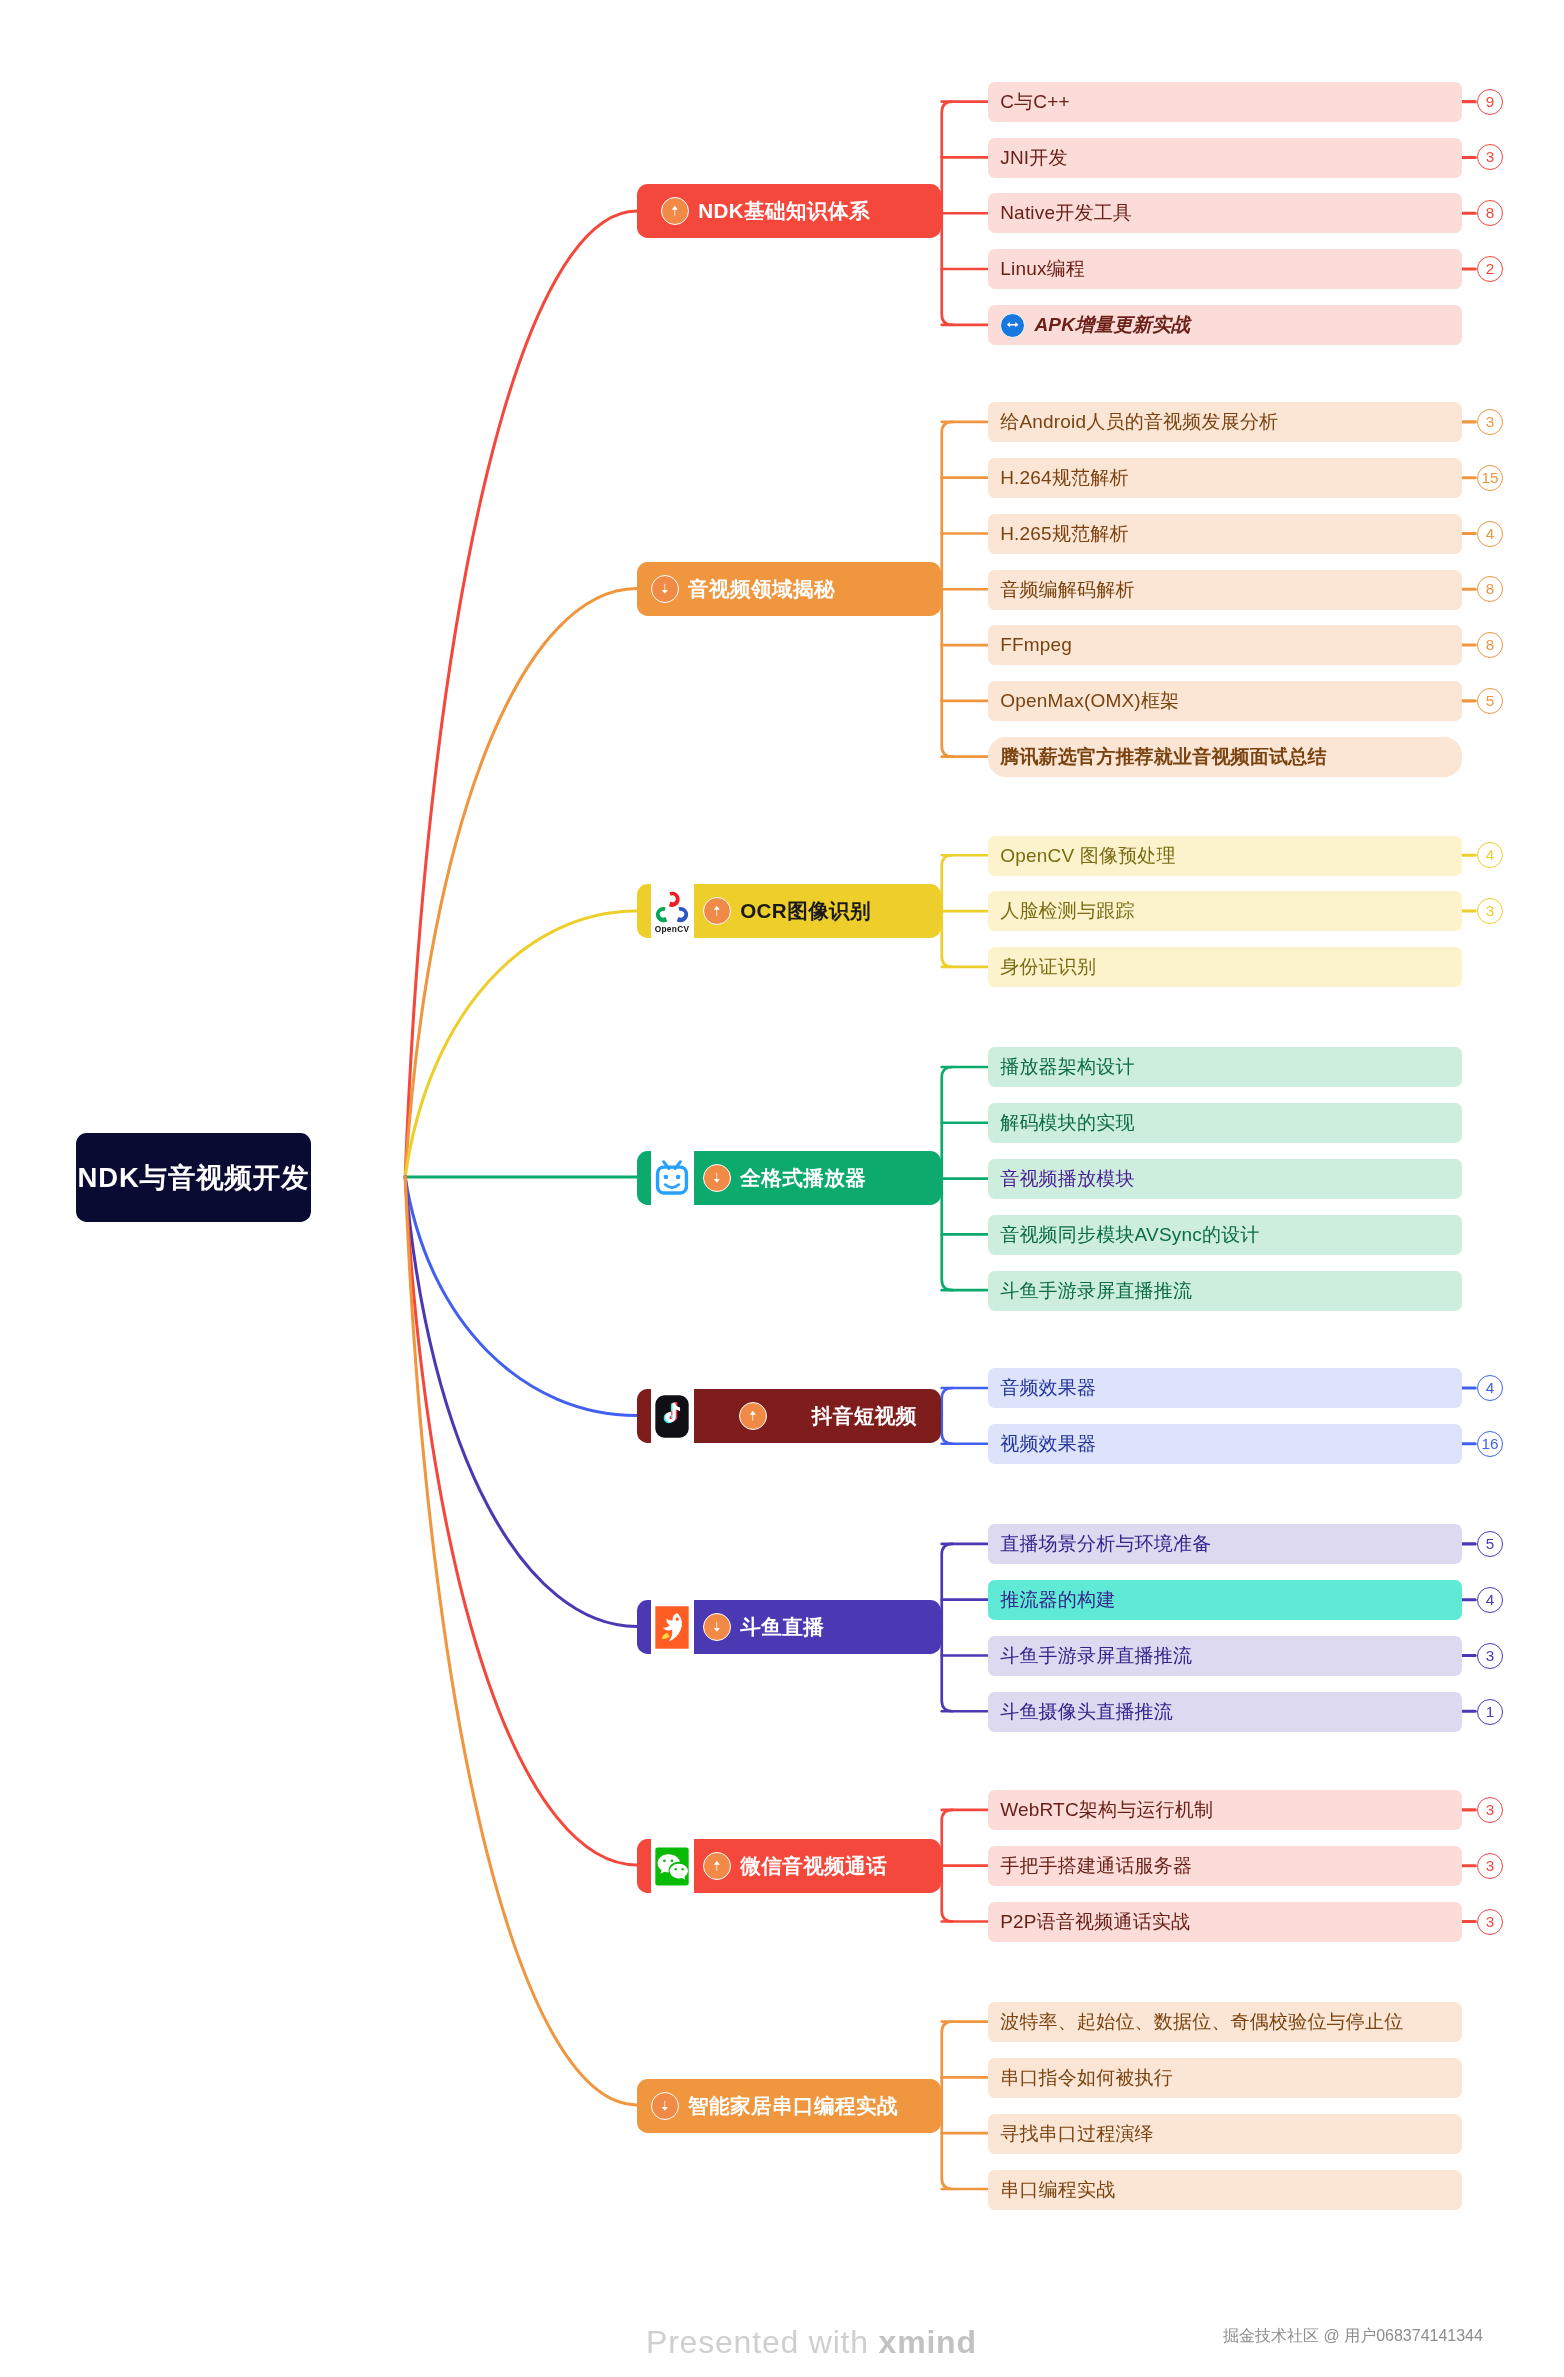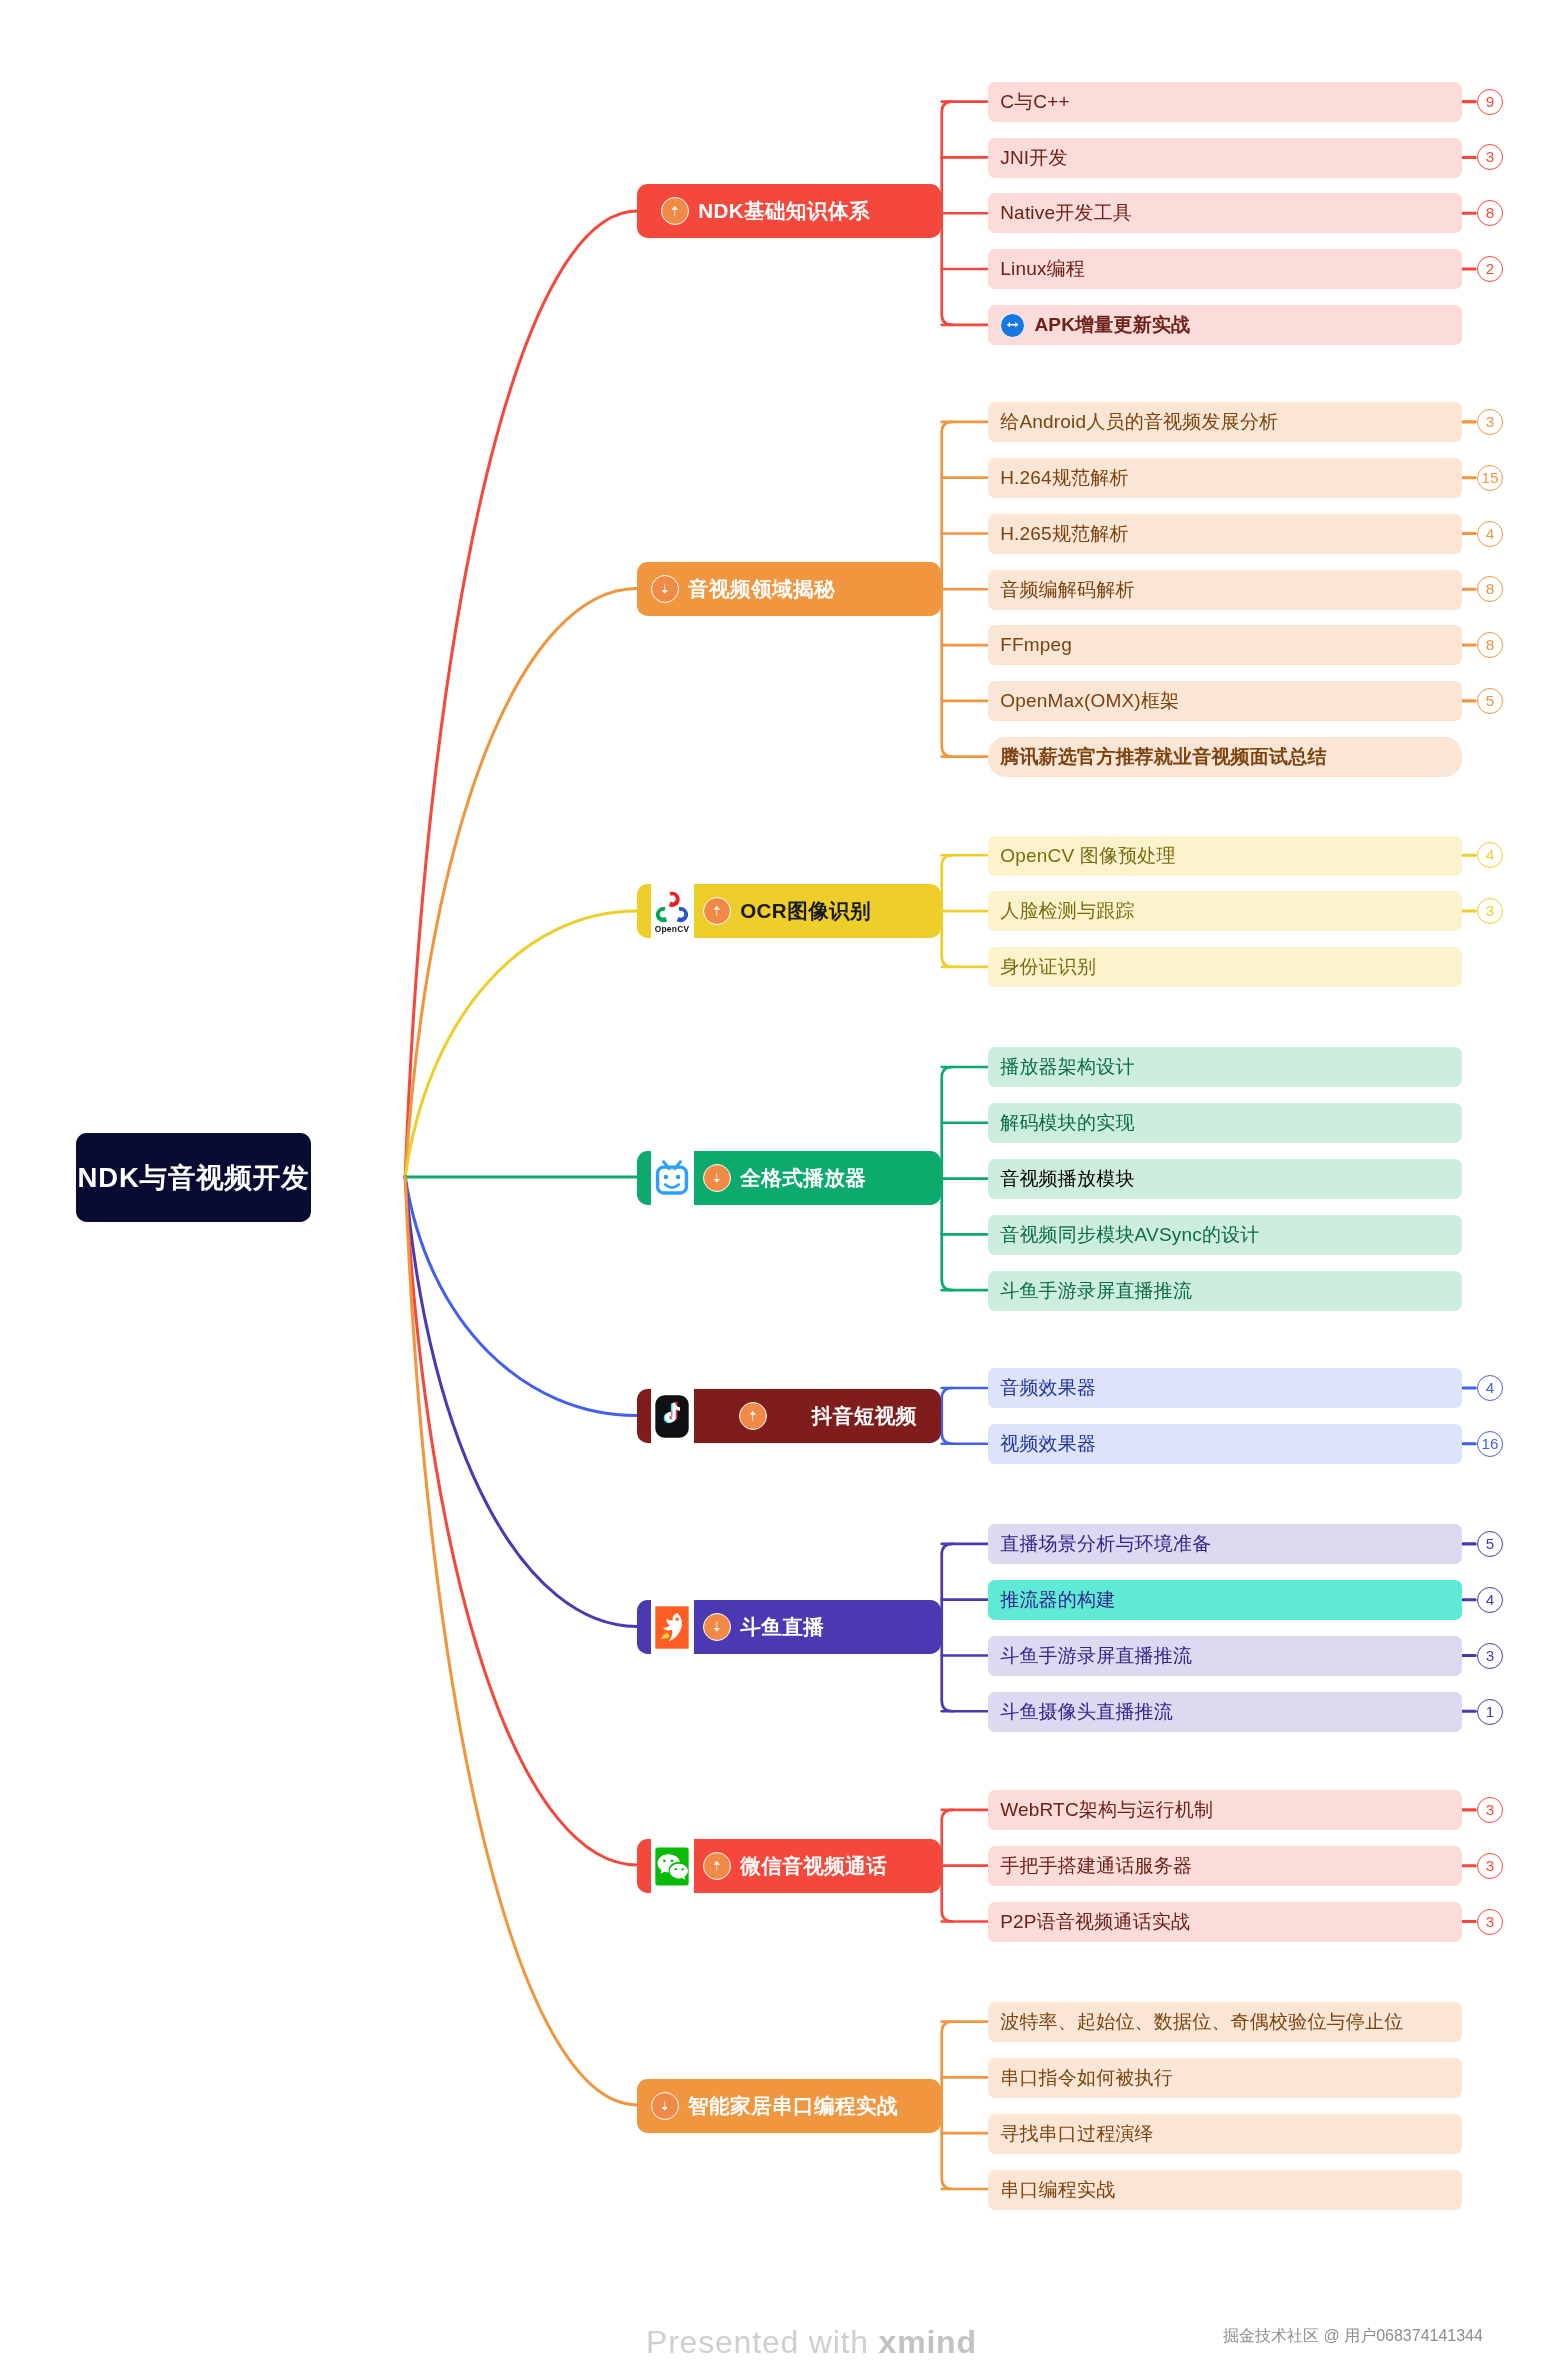--- a/index.html
+++ b/index.html
@@ -165,21 +165,21 @@
     </div>
     <div class="cbadge" style="left: 1477px; top: 144px; border: 1.5px solid rgb(244, 72, 60); color: rgb(244, 72, 60);">3</div>
     <div class="node leaf" style="left: 988px; top: 193px; width: 474px; height: 40px; background: rgb(251, 220, 217); color: rgb(107, 32, 24);">
       <div class="">Native开发工具</div>
     </div>
     <div class="cbadge" style="left: 1477px; top: 200px; border: 1.5px solid rgb(244, 72, 60); color: rgb(244, 72, 60);">8</div>
     <div class="node leaf" style="left: 988px; top: 249px; width: 474px; height: 40px; background: rgb(251, 220, 217); color: rgb(107, 32, 24);">
       <div class="">Linux编程</div>
     </div>
     <div class="cbadge" style="left: 1477px; top: 256px; border: 1.5px solid rgb(244, 72, 60); color: rgb(244, 72, 60);">2</div>
-    <div class="node leaf bold" style="left: 988px; top: 305px; width: 474px; height: 40px; background: rgb(251, 220, 217); color: rgb(107, 32, 24);">
+    <div class="node leaf bold" style="left: 988px; top: 305px; width: 474px; height: 40px; background: rgb(251, 220, 217); color: rgb(107, 32, 24); font-style: italic;">
       <div class="licon">
         <svg width="15.3" height="15.3" viewBox="0 0 20 20">
           <path d="M2.5 10 L6.5 6.5 L6.5 9 L13.5 9 L13.5 6.5 L17.5 10 L13.5 13.5 L13.5 11 L6.5 11 L6.5 13.5 Z" fill="#ffffff"></path>
         </svg>
       </div>
       <div class="">APK增量更新实战</div>
     </div>
     <div class="node topic" style="left: 637px; top: 562px; width: 304px; height: 54px; background: rgb(239, 150, 63);">
       <div class="abadge">
         <svg width="17.6" height="17.6" viewBox="0 0 23 19">
@@ -258,21 +258,21 @@
         </svg>
       </div>
       <div class="tlabel">全格式播放器</div>
     </div>
     <div class="node leaf" style="left: 988px; top: 1047px; width: 474px; height: 40px; background: rgb(205, 238, 221); color: rgb(11, 107, 69);">
       <div class="">播放器架构设计</div>
     </div>
     <div class="node leaf" style="left: 988px; top: 1103px; width: 474px; height: 40px; background: rgb(205, 238, 221); color: rgb(11, 107, 69);">
       <div class="">解码模块的实现</div>
     </div>
-    <div class="node leaf" style="left: 988px; top: 1159px; width: 474px; height: 40px; background: rgb(205, 238, 221); color: #000000;">
+    <div class="node leaf" style="left: 988px; top: 1159px; width: 474px; height: 40px; background: rgb(205, 238, 221); color: #4c1d95;">
       <div class="">音视频播放模块</div>
     </div>
     <div class="node leaf" style="left: 988px; top: 1215px; width: 474px; height: 40px; background: rgb(205, 238, 221); color: rgb(11, 107, 69);">
       <div class="">音视频同步模块AVSync的设计</div>
     </div>
     <div class="node leaf" style="left: 988px; top: 1271px; width: 474px; height: 40px; background: rgb(205, 238, 221); color: rgb(11, 107, 69);">
       <div class="">斗鱼手游录屏直播推流</div>
     </div>
     <div class="node topic" style="left: 637px; top: 1389px; width: 304px; height: 54px; background: #7f1d1d; gap: 45px;">
       <div class="logo">

